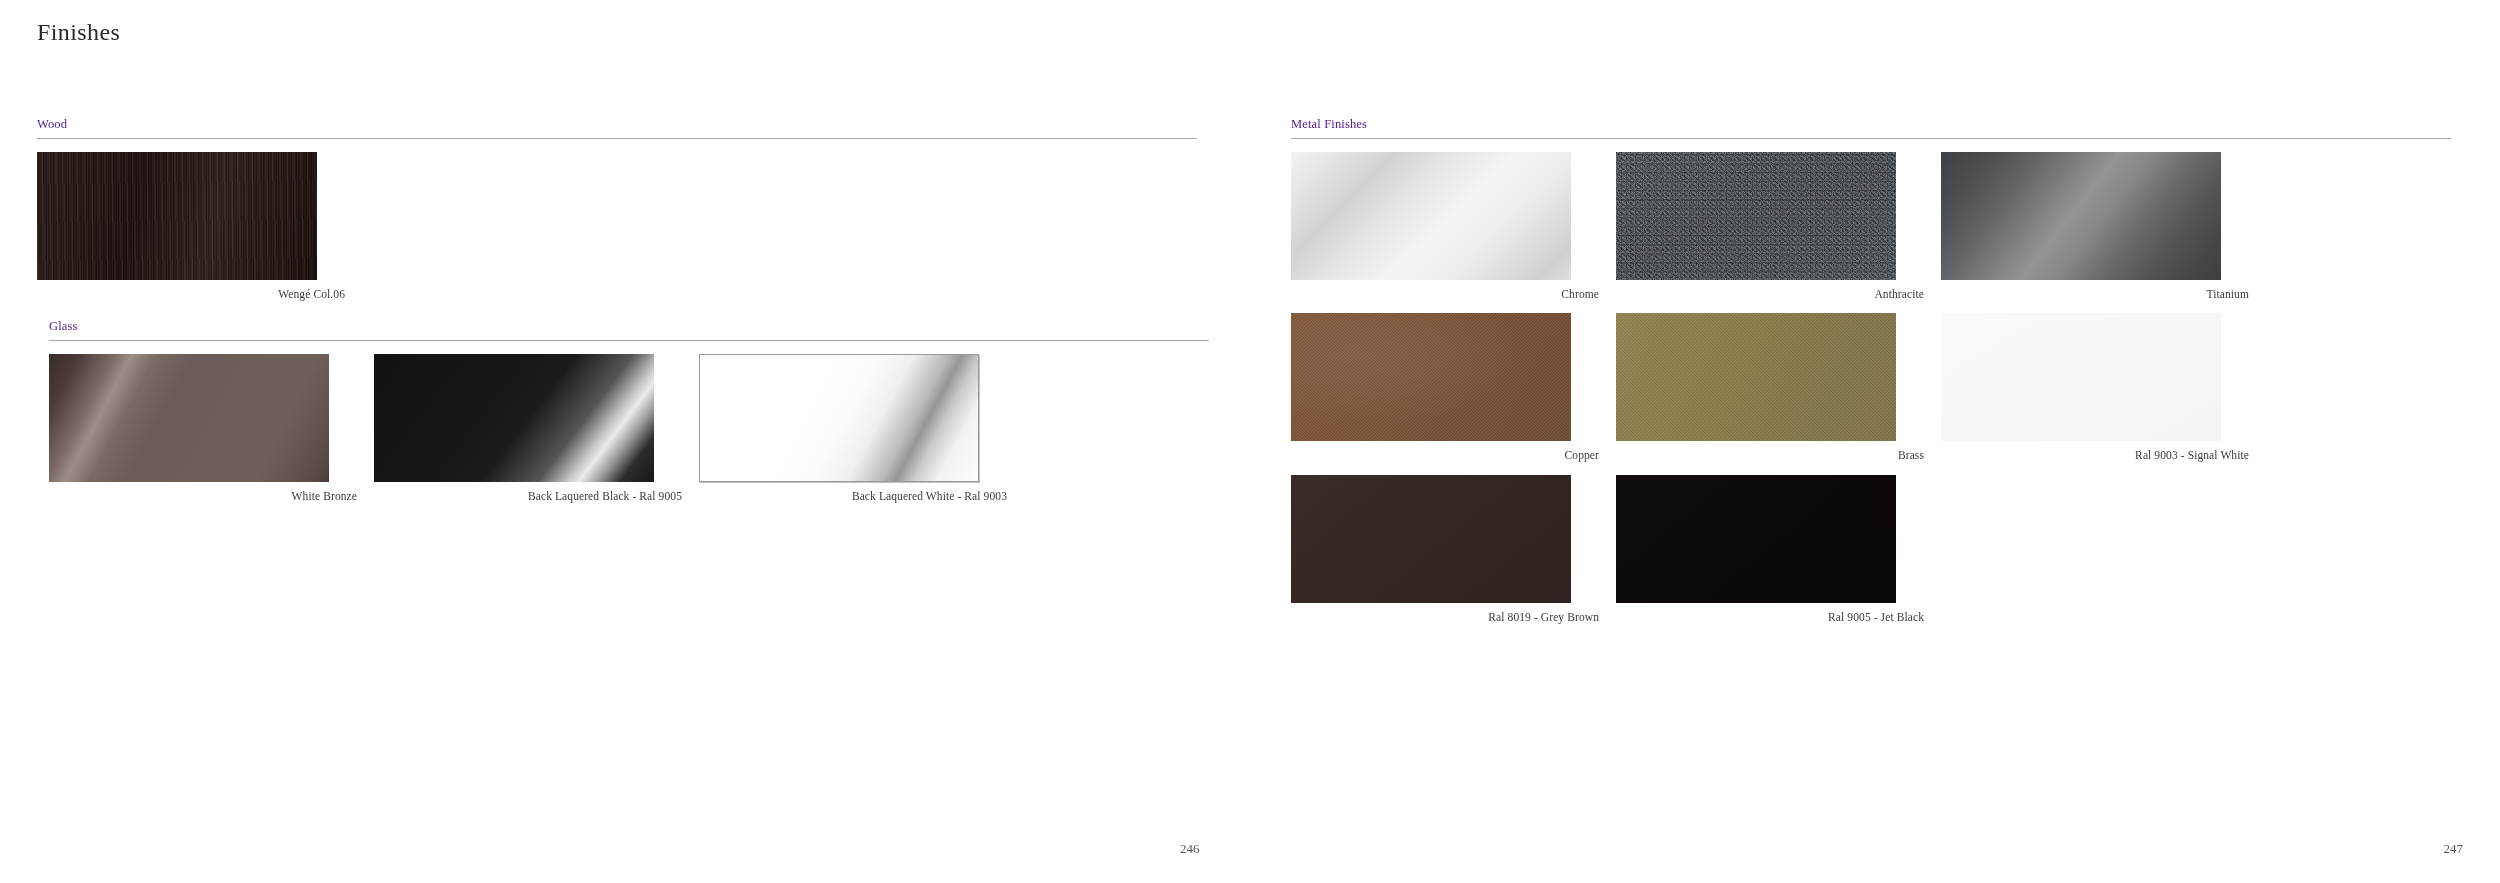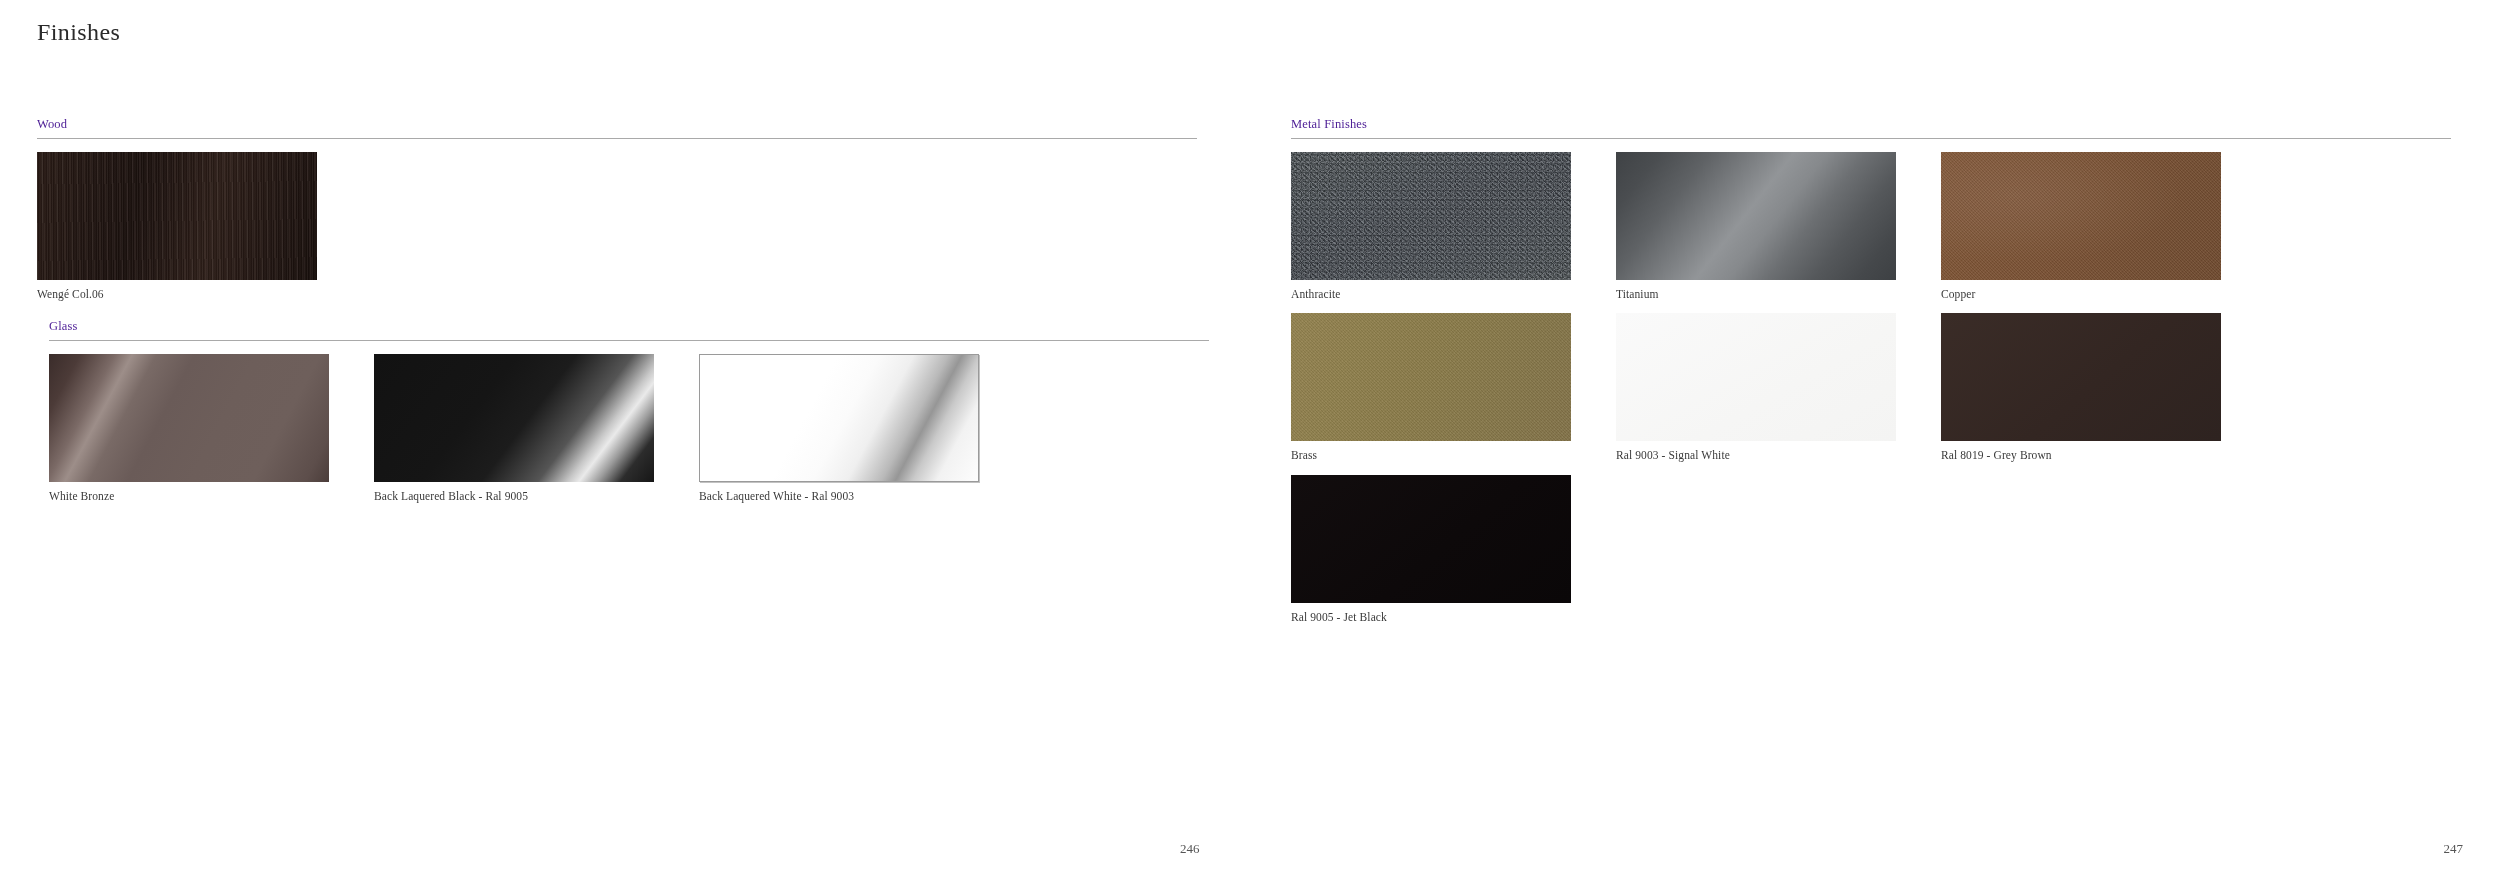--- a/index.html
+++ b/index.html
@@ -56,20 +56,21 @@
   
   .swatch-grid {
     display: flex;
     flex-wrap: wrap;
     margin-top: 13px;
   }
   .swatch-cell {
     width: 308px;
     margin-right: 17px;
     margin-bottom: 13px;
+    text-align: right;
   }
   .swatch-cell:last-child { margin-right: 0; }
 
   .swatch-box {
     width: 280px;
     height: 128px;
     display: block;
     position: relative;
   }
   .swatch-box.bordered {
@@ -291,20 +292,24 @@
   </div>
 </div>
 
 <div class="column right">
 
   <div class="section" style="top:118px;">
     <div class="section-title">Metal Finishes</div>
     <div class="section-rule"></div>
     <div class="swatch-grid">
 
+      <div class="swatch-cell">
+        <span class="swatch-box tex-chrome"></span>
+        <div class="swatch-label">Chrome</div>
+      </div>
 
       <div class="swatch-cell">
         <span class="swatch-box tex-anthracite"></span>
         <div class="swatch-label">Anthracite</div>
       </div>
 
       <div class="swatch-cell">
         <span class="swatch-box tex-titanium"></span>
         <div class="swatch-label">Titanium</div>
       </div>

